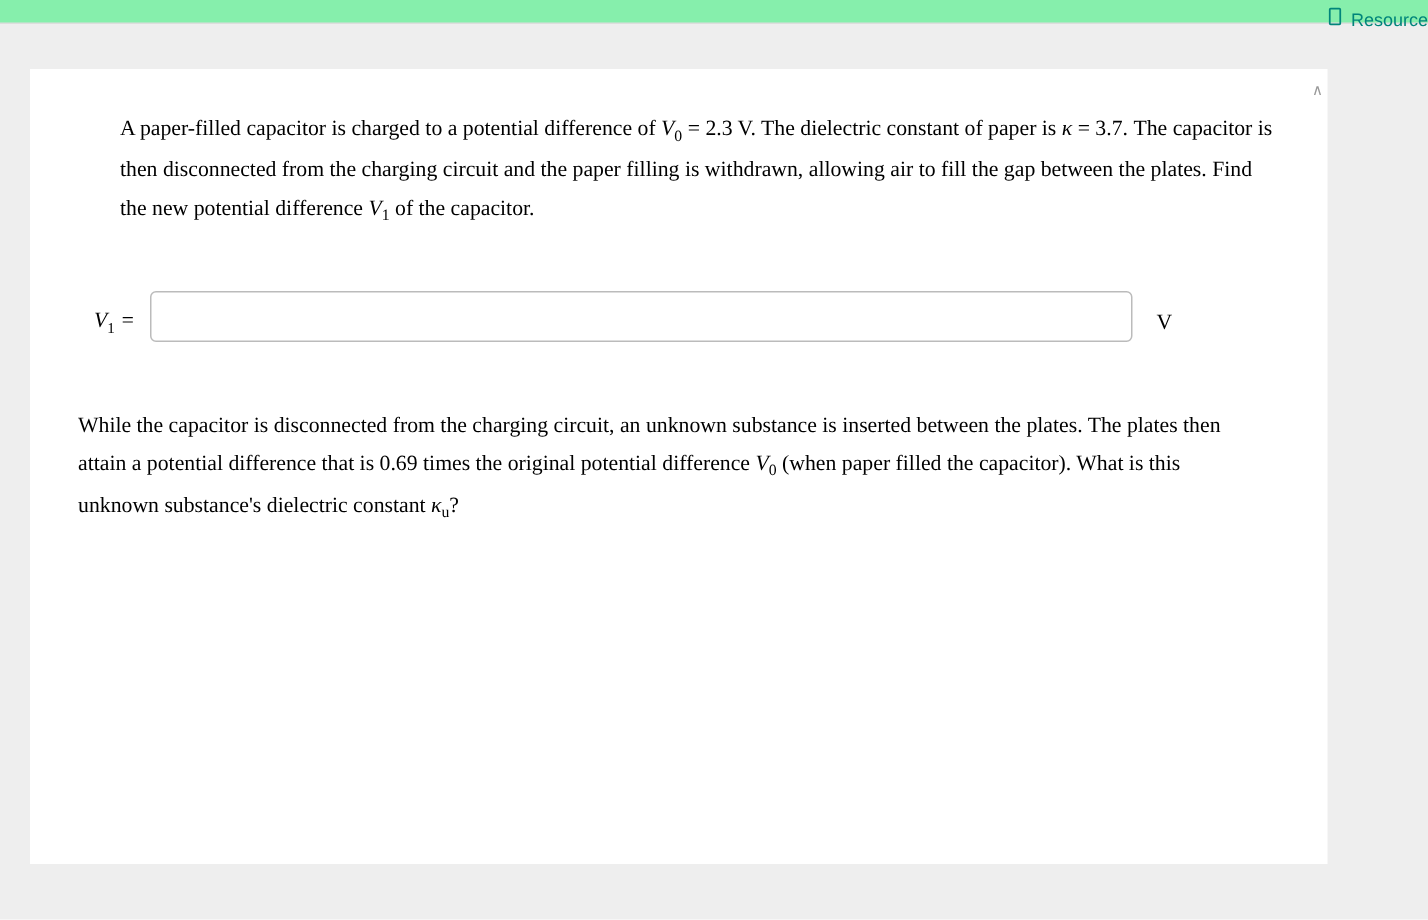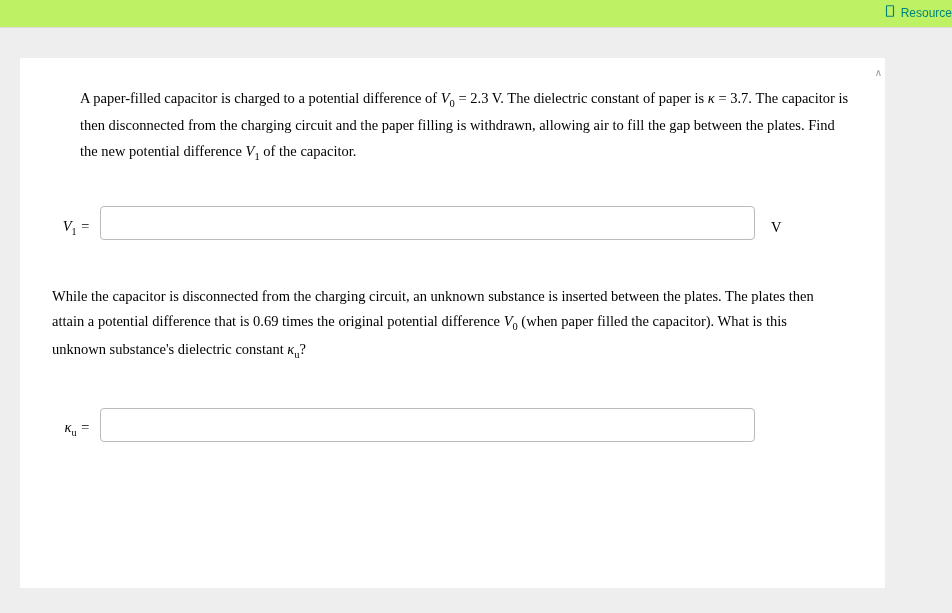--- a/index.html
+++ b/index.html
@@ -5,22 +5,22 @@
   * { box-sizing: border-box; margin: 0; padding: 0; }
   body {
     font-family: Georgia, 'Times New Roman', serif;
     background: #eeeeee;
     width: 952px;
     height: 613px;
     overflow: hidden;
     position: relative;
   }
   .top-bar {
-    height: 28px;
-    background: #bef264;
+    height: 16px;
+    background: #86efac;
     border-bottom: 1px solid #ddd;
     position: relative;
   }
   .resource-link {
     position: absolute;
     right: 0;
     top: 4px;
     color: #00857a;
     font-family: Arial, sans-serif;
     font-size: 12px;
@@ -108,21 +108,15 @@
         <span class="var-i">V</span><span class="sub">1</span><span> =</span>
       </span>
       <input class="answer-input" type="text" style="">
       <span class="unit-label">V</span>
     </div>
 
     <div class="second-text">
       <span>While the capacitor is disconnected from the charging circuit, an unknown substance is inserted between the plates. The plates then attain a potential difference that is 0.69 times the original potential difference </span><span class="var-i">V</span><span class="sub">0</span><span> (when paper filled the capacitor). What is this unknown substance's dielectric constant </span><span class="kappa">κ</span><span class="sub">u</span><span>?</span>
     </div>
 
-    <div class="answer-row">
-      <span class="answer-label">
-        <span class="kappa">κ</span><span class="sub">u</span><span> =</span>
-      </span>
-      <input class="answer-input" type="text" style="">
-    </div>
 
   </div>
 </div>
 
 </body></html>

